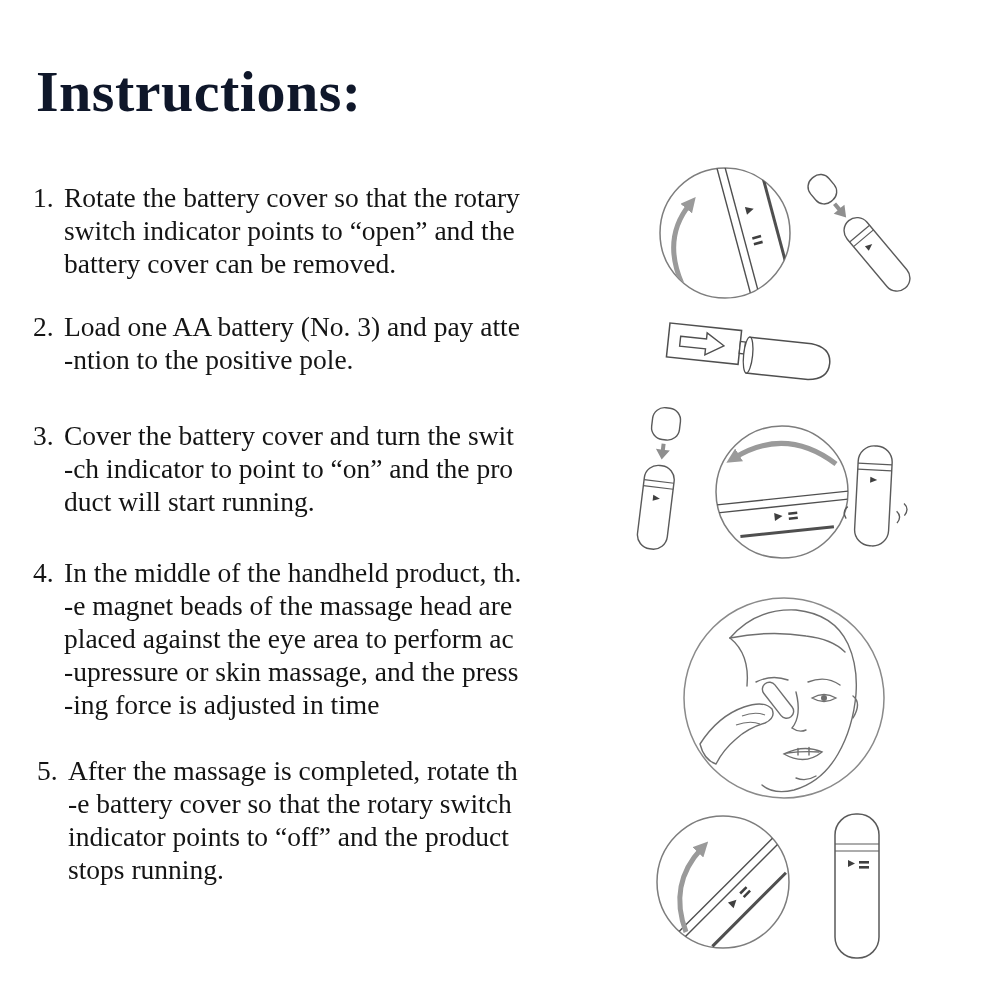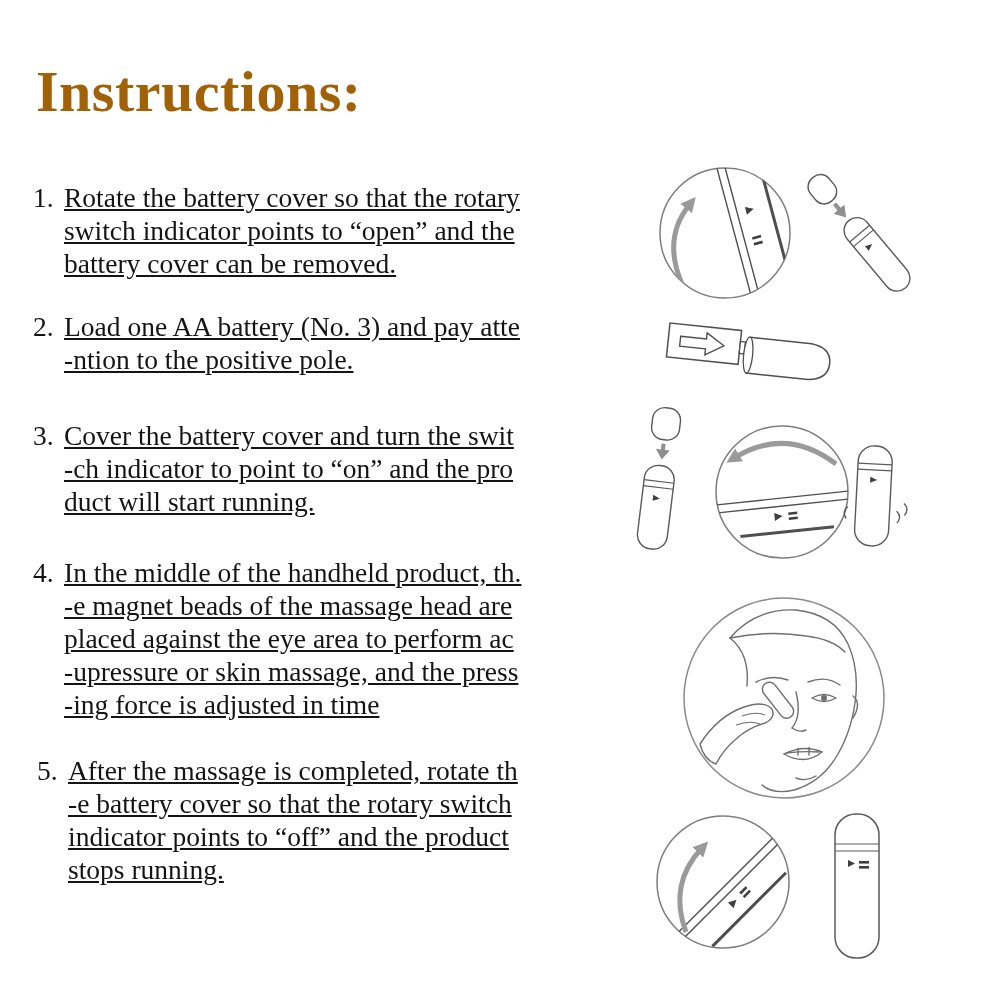--- a/index.html
+++ b/index.html
@@ -4,29 +4,29 @@
 <style>
   * { margin:0; padding:0; box-sizing:border-box; }
   html,body { background:#ffffff; }
   body { width:1000px; height:1000px; }
   .page {
     position:relative; width:1000px; height:1000px; background:#ffffff;
     font-family:"Liberation Serif", serif; color:#141414; overflow:hidden;
   }
   .title {
     position:absolute; left:36px; top:58px;
-    font-size:58px; font-weight:700; letter-spacing:0.5px; color:#a16207;
+    font-size:58px; font-weight:700; letter-spacing:0.5px; color:#0f172a;
     font-family:"Liberation Serif", serif;
   }
   .step {
     position:absolute; left:33px; width:600px;
     display:flex; font-size:27.5px; line-height:33px; color:#141414;
   }
   .step .num { flex:none; width:31px; }
-  .step .text { flex:1; white-space:pre-line;text-decoration:underline; }
+  .step .text { flex:1; white-space:pre-line; }
   .illus { position:absolute; }
   svg { display:block; }
 </style>
 </head>
 <body>
 
 <main class="page">
 
   <h1 class="title">Instructions:</h1>
 

